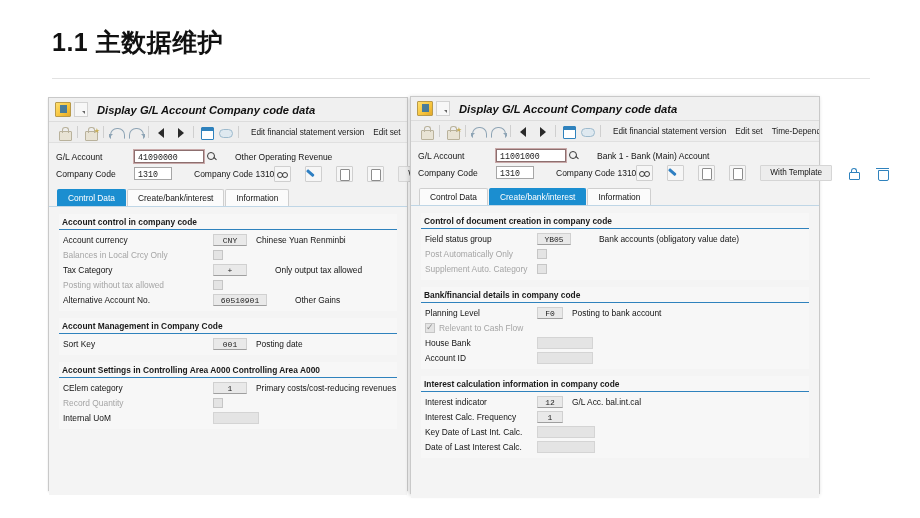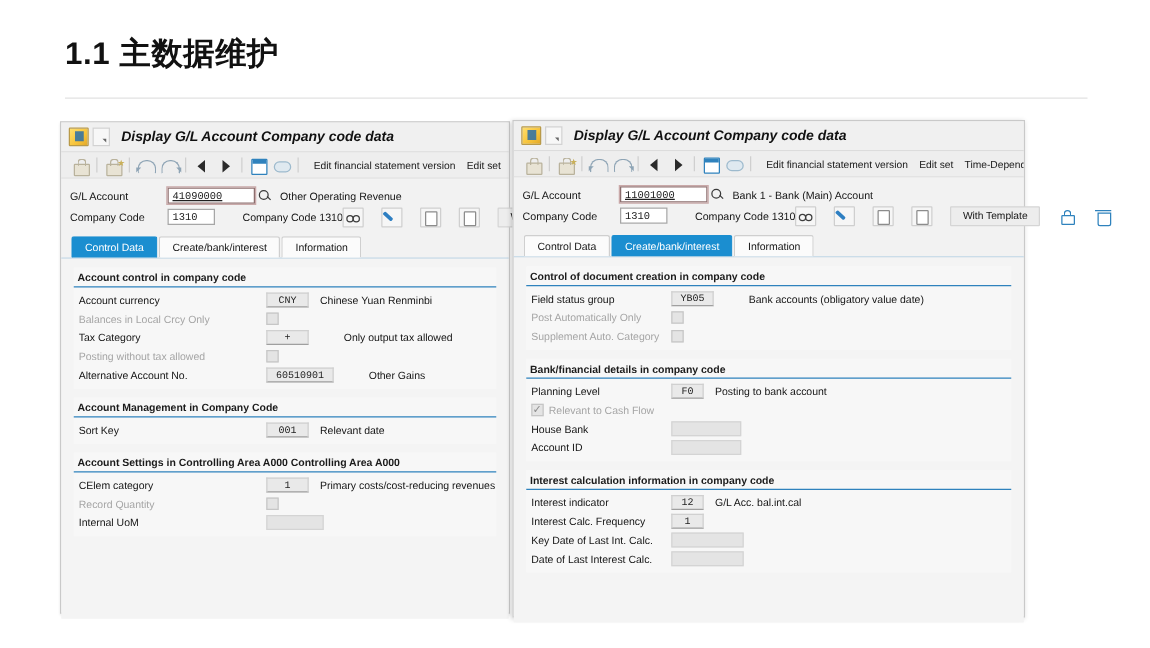--- a/index.html
+++ b/index.html
@@ -247,21 +247,20 @@
     font-size: 8.3px;
     color: #202020;
     padding: 0 3px;
     box-sizing: border-box;
     font-family: "Liberation Mono", monospace;
     flex: none;
   }
   .inp.focused {
     border-color: #8d6f6f;
     outline: 1px solid #c9a9a9;
-    text-decoration: underline;
   }
   .inp-gl { width: 70px; }
   .inp-cc { width: 38px; }
   .srch-icon {
     width: 12px; height: 12px;
     margin-left: 2px;
     position: relative;
     flex: none;
   }
   .srch-icon::before {
@@ -276,21 +275,21 @@
     content: "";
     position: absolute;
     left: 7px; top: 7px;
     width: 4px; height: 1.2px;
     background: #3a3a3a;
     transform: rotate(45deg);
   }
   .key-desc {
     font-size: 8.5px;
     color: #141414;
-    margin-left: 6px;
+    margin-left: 17px;
   }
   .key-desc2 {
     font-size: 8.5px;
     color: #141414;
     margin-left: 22px;
   }
   .key-actions {
     margin-left: auto;
     display: flex;
     align-items: center;
@@ -606,21 +605,21 @@
         <span class="fval w-xl">60510901</span>
         <span class="fdesc far">Other Gains</span>
       </div>
     </div>
 
     <div class="group">
       <div class="group-title">Account Management in Company Code</div>
       <div class="frow">
         <span class="flabel flabel-w">Sort Key</span>
         <span class="fval w-md">001</span>
-        <span class="fdesc">Relevant date</span>
+        <span class="fdesc">Posting date</span>
       </div>
     </div>
 
     <div class="group">
       <div class="group-title">Account Settings in Controlling Area A000 Controlling Area A000</div>
       <div class="frow">
         <span class="flabel flabel-w">CElem category</span>
         <span class="fval w-md">1</span>
         <span class="fdesc">Primary costs/cost-reducing revenues</span>
       </div>

